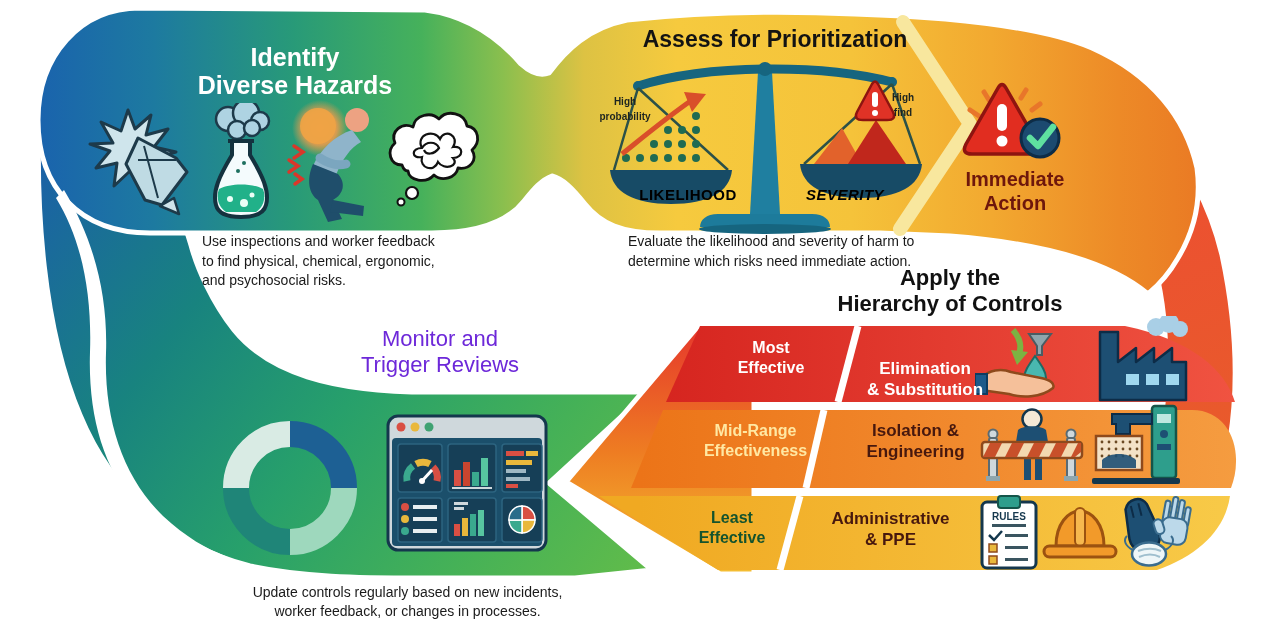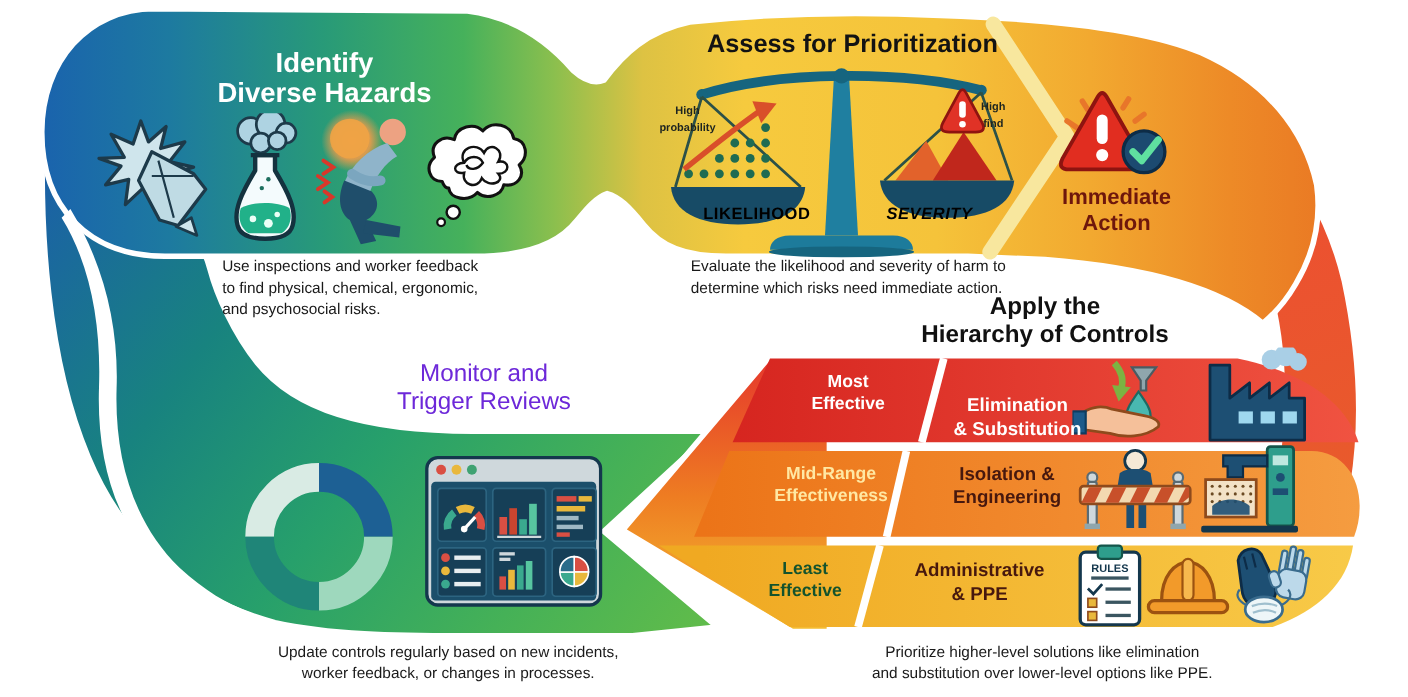--- a/index.html
+++ b/index.html
@@ -442,18 +442,14 @@
   </div>
 
   <div class="txt t-monitor ctr">
     <div>Monitor and</div>
     <div>Trigger Reviews</div>
   </div>
   <div class="txt d-monitor ctr">
     <div>Update controls regularly based on new incidents,</div>
     <div>worker feedback, or changes in processes.</div>
   </div>
-  <div class="txt d-hier ctr">
-    <div>Prioritize higher-level solutions like elimination</div>
-    <div>and substitution over lower-level options like PPE.</div>
-  </div>
 
 </div>
 
 </body></html>

